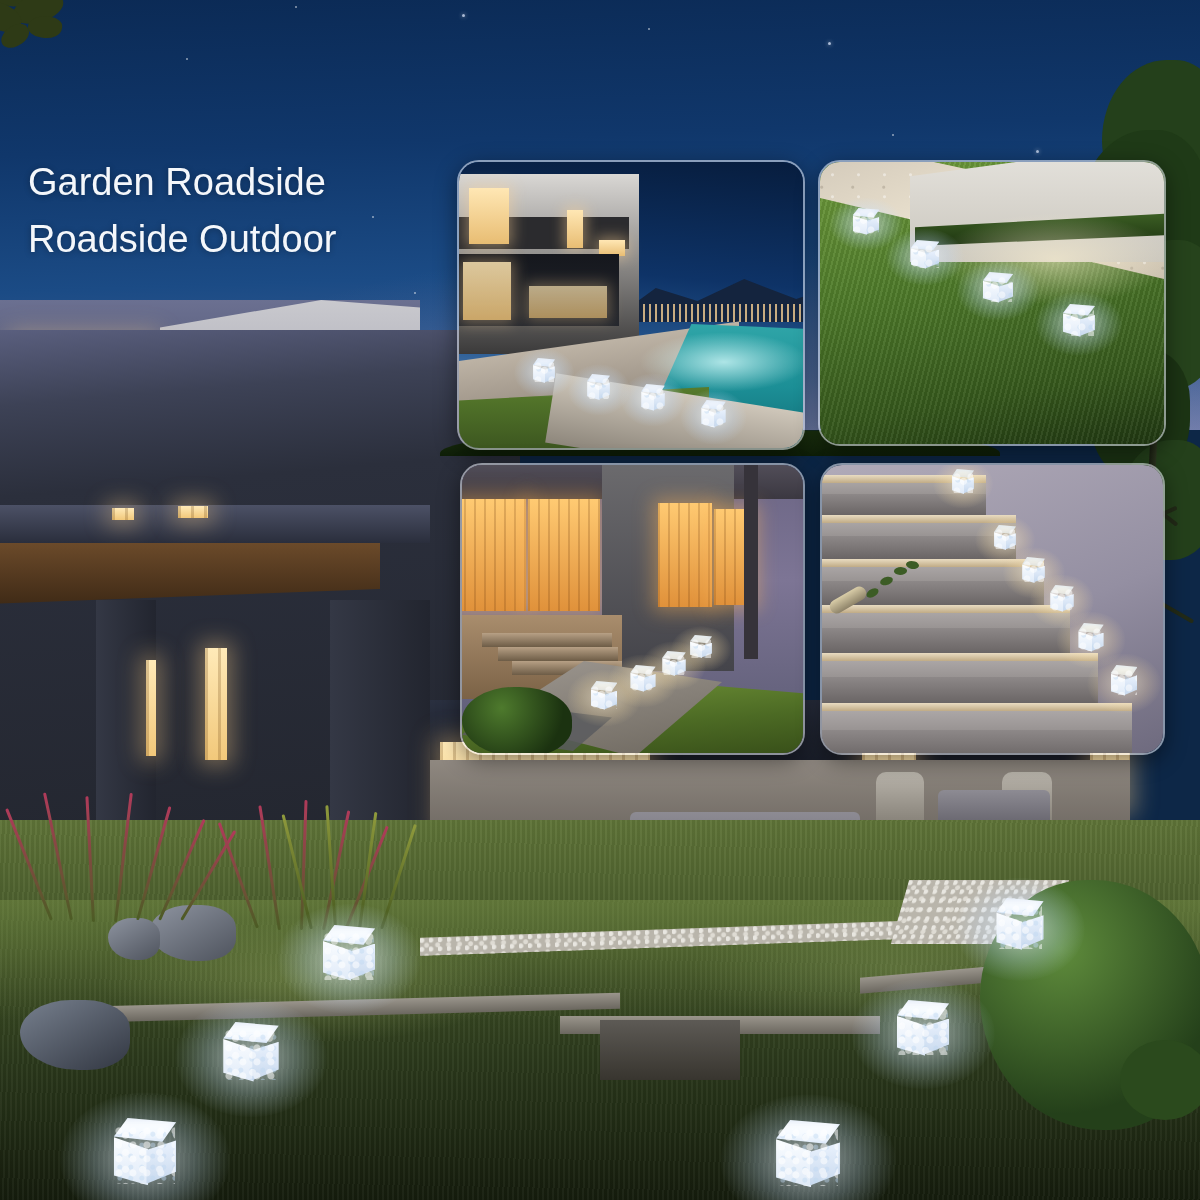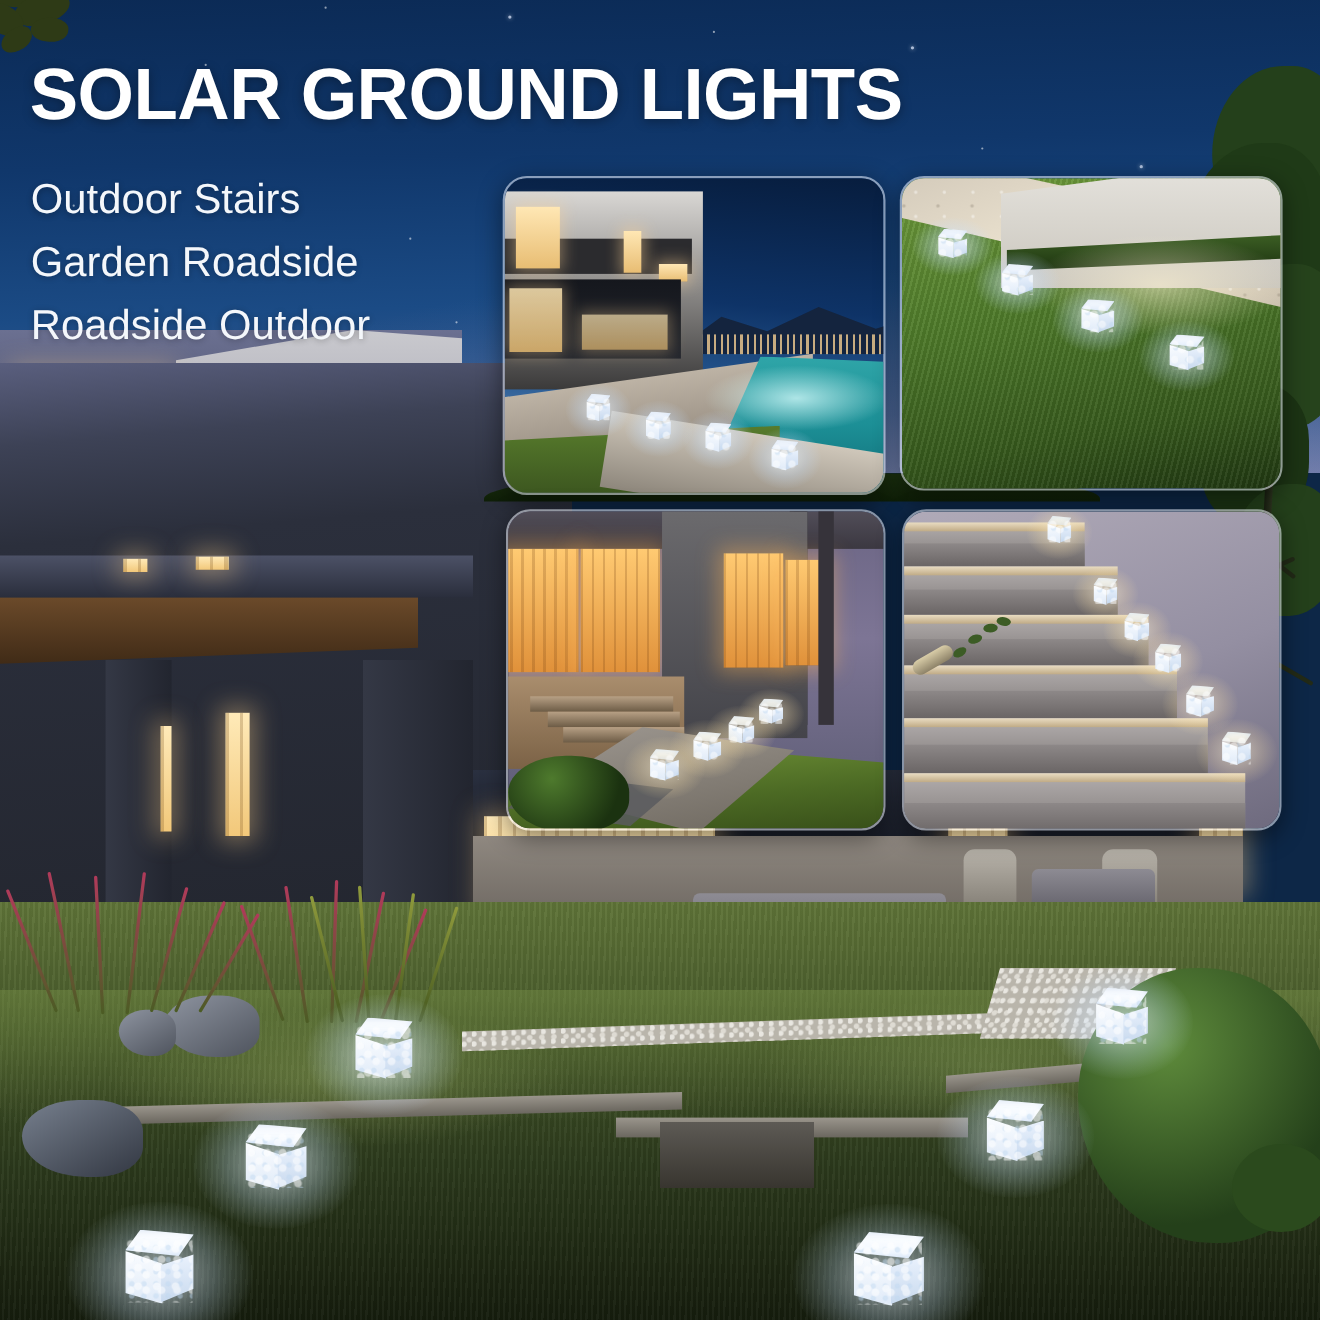--- a/index.html
+++ b/index.html
@@ -643,21 +643,19 @@
       <div class="cube warm" style="left:286px;top:200px;width:32px;height:32px">
         <span class="glow"></span>
           <span class="top"></span>
           <span class="face-l"></span>
           <span class="face-r"></span>
           <span class="frost"></span>
       </div>
     </div>
   </div>
 
-  <div class="headline">SOLAR GROUND LIGHTS</div>
 
   <ul class="bullets">
-    <li>Outdoor Stairs</li>
     <li>Garden Roadside</li>
     <li>Roadside Outdoor</li>
   </ul>
 
 </div>
 
 </body></html>

